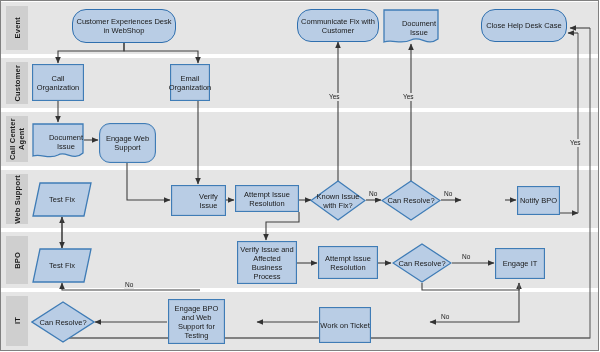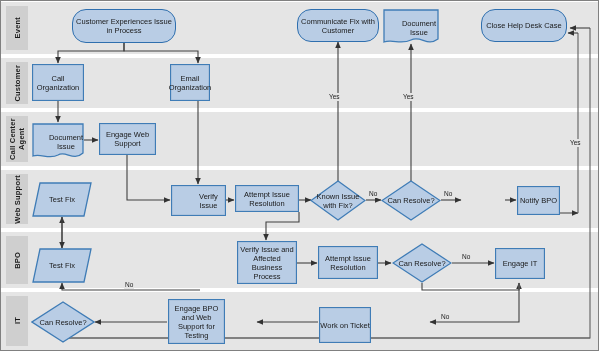--- a/index.html
+++ b/index.html
@@ -127,21 +127,21 @@
       <path d="M578,33 L568,33"></path>
       <path d="M590,28 L570,28"></path>
     </g>
 
     <g stroke="#606060" stroke-width="1.1" fill="none">
       <path d="M62,338 L590,338"></path>
     </g>
   </svg>
 
   <div class="node term" style="left:72px;top:9px;width:104px;height:34px;">
-    <span class="lbl">Customer Experiences Issue in Process</span>
+    <span class="lbl">Customer Experiences Desk in WebShop</span>
   </div>
 
   <div class="node term" style="left:297px;top:9px;width:82px;height:33px;">
     <span class="lbl">Communicate Fix with Customer</span>
   </div>
 
   <div class="node doc" style="left:383px;top:9px;width:56px;height:37px;">
     <svg class="shapebg" viewBox="0 0 56 37" preserveAspectRatio="none">
       <path d="M1,1 L55,1 L55,30 C44,38 38,26 28,31 C18,36 10,30 1,33 Z" fill="#b9cde5" stroke="#3f7cb6" stroke-width="1.3"></path>
     </svg>
@@ -160,21 +160,21 @@
     <span class="lbl">Email Organization</span>
   </div>
 
   <div class="node doc" style="left:32px;top:123px;width:52px;height:38px;">
     <svg class="shapebg" viewBox="0 0 52 38" preserveAspectRatio="none">
       <path d="M1,1 L51,1 L51,30 C41,39 34,27 26,32 C17,37 9,30 1,33 Z" fill="#b9cde5" stroke="#3f7cb6" stroke-width="1.3"></path>
     </svg>
     <span class="lbl">Document Issue</span>
   </div>
 
-  <div class="node proc" style="left:99px;top:123px;width:57px;height:32px;">
+  <div class="node proc" style="left:99px;top:123px;width:57px;height:40px;border-radius:11px;">
     <span class="lbl">Engage Web Support</span>
   </div>
 
   <div class="node trap" style="left:32px;top:182px;width:60px;height:35px;">
     <svg class="shapebg" viewBox="0 0 60 35" preserveAspectRatio="none">
       <path d="M8,1 L59,1 L52,34 L1,34 Z" fill="#b9cde5" stroke="#3f7cb6" stroke-width="1.3"></path>
     </svg>
     <span class="lbl">Test Fix</span>
   </div>
 

